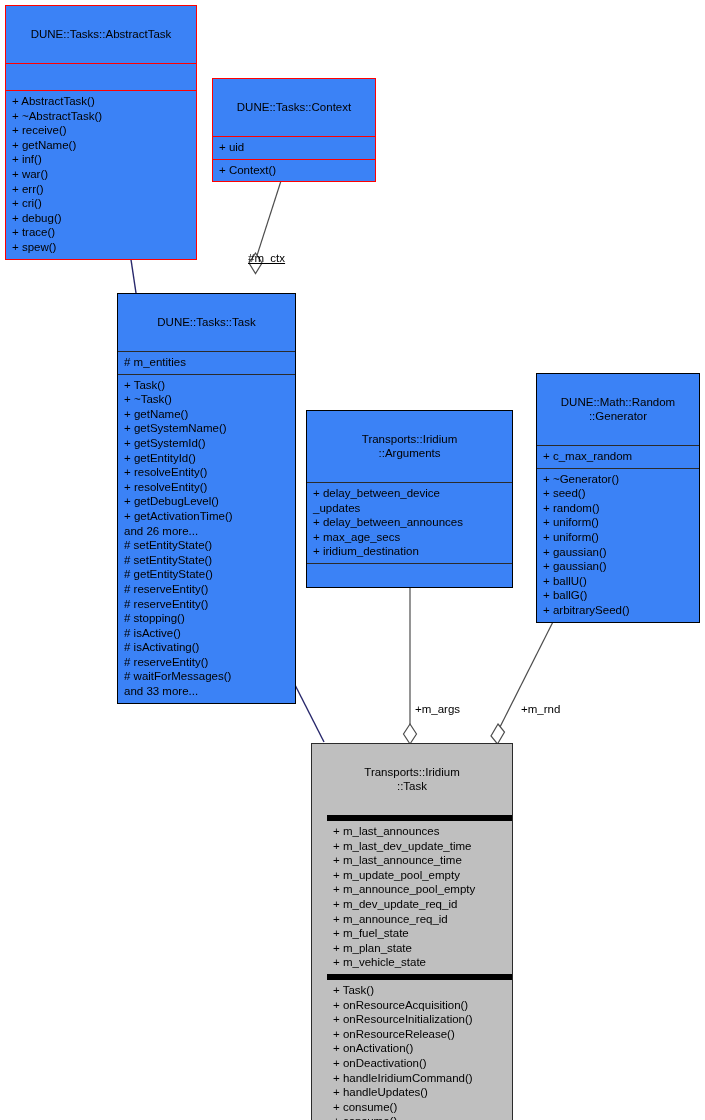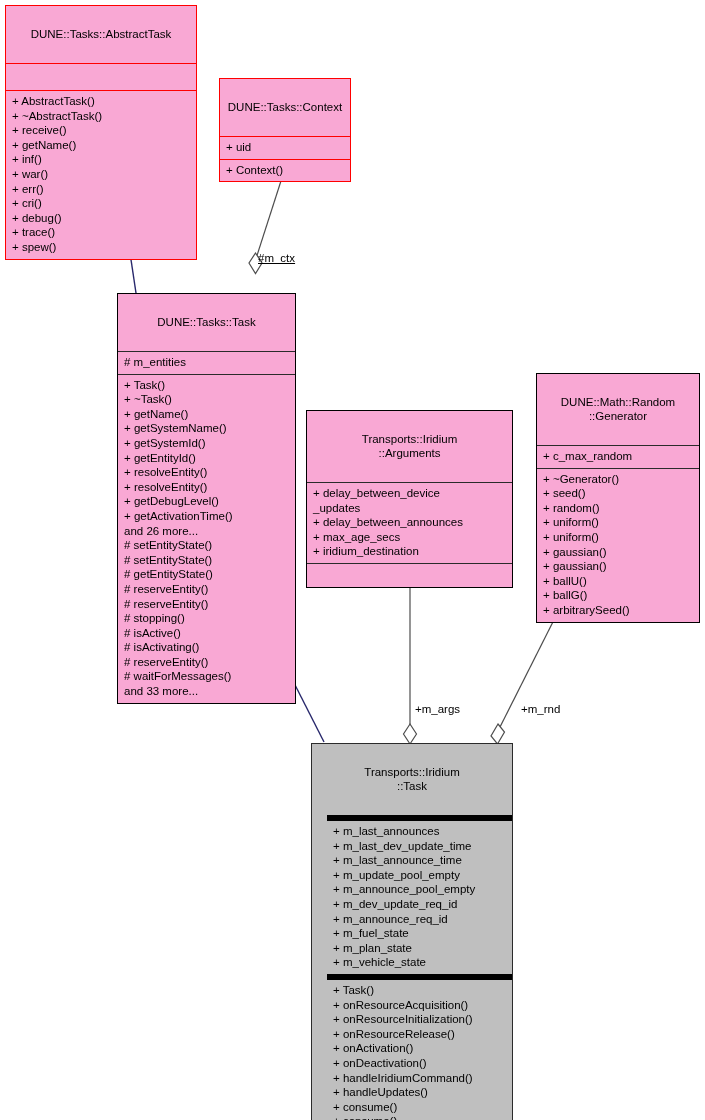--- a/index.html
+++ b/index.html
@@ -11,21 +11,21 @@
     position: relative;
     width: 705px;
     height: 1120px;
     background: #ffffff;
     font-family: "Liberation Sans", sans-serif;
     overflow: hidden;
   }
   .uml-box {
     position: absolute;
     box-sizing: border-box;
-    background: #f9a8d4;
+    background: #3b82f6;
     border: 1px solid #000000;
     z-index: 5;
   }
   .uml-box.red {
     border-color: #ff0000;
   }
   .uml-box.gray {
     background: #bfbfbf;
     border-color: #2b2b2b;
   }
@@ -111,21 +111,21 @@
       <line x1="410" y1="560" x2="410" y2="726" stroke="#4d4d4d" stroke-width="1.2"></line>
       <polygon points="410,724 416.5,734 410,744 403.5,734" fill="#ffffff" stroke="#4d4d4d" stroke-width="1.2"></polygon>
     </g>
 
     <g>
       <line x1="566" y1="596" x2="500" y2="727" stroke="#4d4d4d" stroke-width="1.2"></line>
       <polygon points="498,724 504.5,732 497.5,744 491,736" fill="#ffffff" stroke="#4d4d4d" stroke-width="1.2"></polygon>
     </g>
   </svg>
 
-  <div class="edge-label" style="left:258px; top:252px;text-decoration:underline;">#m_ctx</div>
+  <div class="edge-label" style="left:248px; top:252px;text-decoration:underline;">#m_ctx</div>
   <div class="edge-label" style="left:415px; top:703px;">+m_args</div>
   <div class="edge-label" style="left:521px; top:703px;">+m_rnd</div>
 
   <div class="uml-box red" style="left:5px; top:5px; width:192px;">
     <div class="sec title">
       <div class="title-text">DUNE::Tasks::AbstractTask</div>
     </div>
     <div class="sec empty-sec"></div>
     <div class="sec">
       <div class="row">+ AbstractTask()</div>
@@ -135,21 +135,21 @@
       <div class="row">+ inf()</div>
       <div class="row">+ war()</div>
       <div class="row">+ err()</div>
       <div class="row">+ cri()</div>
       <div class="row">+ debug()</div>
       <div class="row">+ trace()</div>
       <div class="row">+ spew()</div>
     </div>
   </div>
 
-  <div class="uml-box red" style="left:219px; top:78px; width:132px;">
+  <div class="uml-box red" style="left:212px; top:78px; width:164px;">
     <div class="sec title">
       <div class="title-text">DUNE::Tasks::Context</div>
     </div>
     <div class="sec">
       <div class="row">+ uid</div>
     </div>
     <div class="sec">
       <div class="row">+ Context()</div>
     </div>
   </div>

